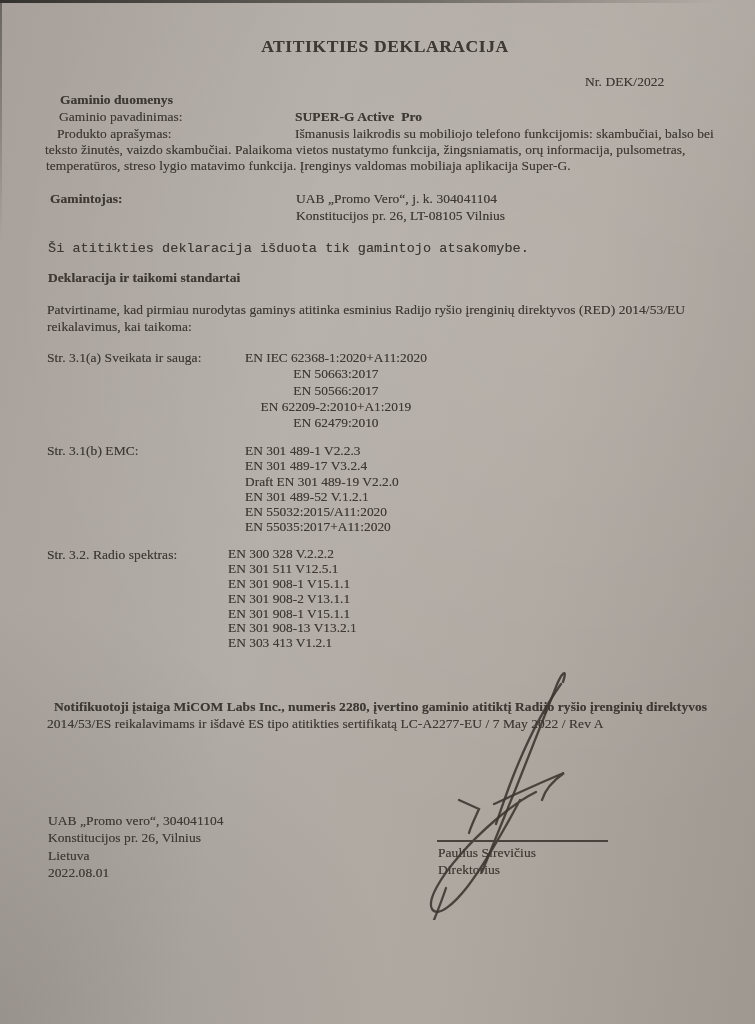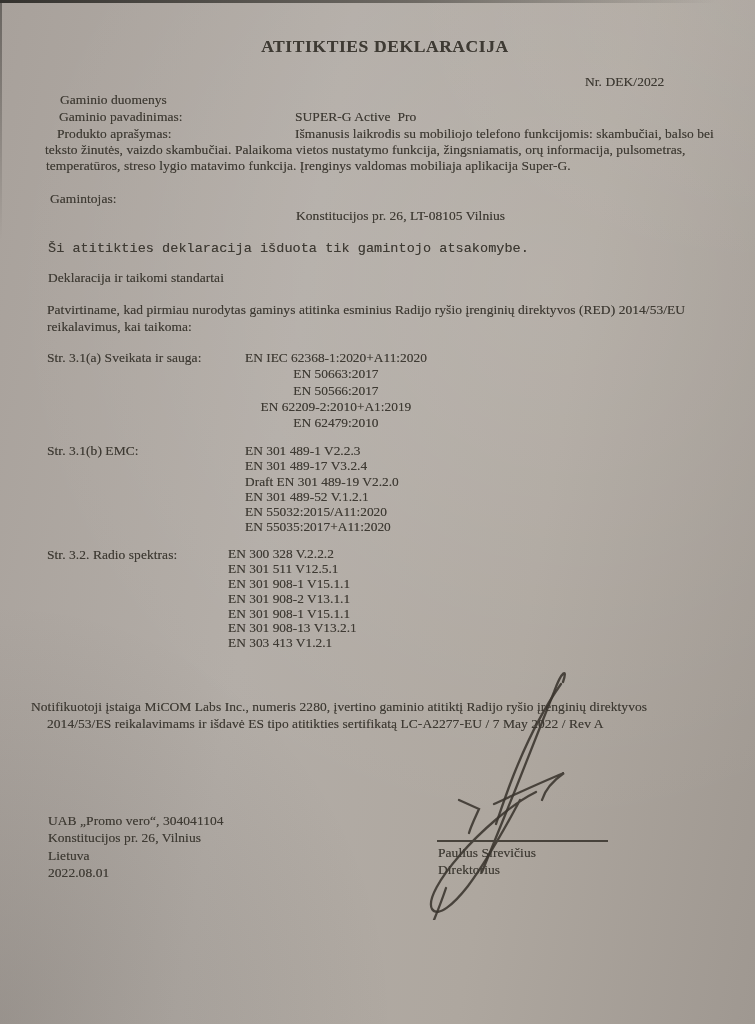--- a/index.html
+++ b/index.html
@@ -14,21 +14,21 @@
       radial-gradient(80% 45% at 100% 0%, rgba(255,255,255,0.06), rgba(0,0,0,0) 60%),
       linear-gradient(100deg, #a8a19b 0%, #b3ada7 38%, #aea79f 68%, #9f9891 100%);
     color:#3e3a33;
   }
   .top-edge{position:absolute;left:0;top:0;width:100%;height:3px;
     background:linear-gradient(90deg,#34322e 0%,#6e6a64 55%,rgba(110,106,100,0) 95%);}
   .left-edge{position:absolute;left:0;top:0;width:2px;height:240px;
     background:linear-gradient(180deg,rgba(52,50,46,.55),rgba(52,50,46,0));}
   .t{position:absolute;white-space:pre;font-size:13.5px;line-height:16px;
      text-shadow:0 0 .5px rgba(62,58,51,.55);letter-spacing:.05px;}
-  .b{font-weight:normal;}
+  .b{font-weight:bold;}
   .title{left:0;top:38px;width:770px;text-align:center;font-size:17.5px;
      font-weight:bold;letter-spacing:.6px;}
   .list{position:absolute;font-size:13.4px;text-shadow:0 0 .5px rgba(62,58,51,.55);}
   .listA .row{height:16.3px;line-height:16.3px;white-space:pre;}
   .listB .row{height:15.3px;line-height:15.3px;white-space:pre;}
   .listC .row{height:14.9px;line-height:14.9px;white-space:pre;}
   .sigline{position:absolute;left:437px;top:840px;width:171px;height:1.6px;
      background:#47423b;}
   .sig{position:absolute;left:424px;top:652px;width:152px;height:268px;}
   .sig path{fill:none;stroke:#3a342d;stroke-width:2.3;stroke-linecap:round;opacity:.88;}
@@ -46,20 +46,21 @@
   <div class="t b" style="left:60px;top:92px;">Gaminio duomenys</div>
   <div class="t" style="left:59px;top:109px;">Gaminio pavadinimas:</div>
   <div class="t b" style="left:295px;top:109px;">SUPER-G Active  Pro</div>
 
   <div class="t" style="left:57px;top:126px;">Produkto aprašymas:</div>
   <div class="t" style="left:295px;top:126px;">Išmanusis laikrodis su mobiliojo telefono funkcijomis: skambučiai, balso bei</div>
   <div class="t" style="left:45px;top:142px;">teksto žinutės, vaizdo skambučiai. Palaikoma vietos nustatymo funkcija, žingsniamatis, orų informacija, pulsometras,</div>
   <div class="t" style="left:46px;top:158px;">temperatūros, streso lygio matavimo funkcija. Įrenginys valdomas mobiliaja aplikacija Super-G.</div>
 
   <div class="t b" style="left:50px;top:191px;">Gamintojas:</div>
+  <div class="t" style="left:296px;top:191px;">UAB „Promo Vero“, j. k. 304041104</div>
   <div class="t" style="left:296px;top:208px;">Konstitucijos pr. 26, LT-08105 Vilnius</div>
 
   <div class="t" style="left:48px;top:241px;font-family:Liberation Mono, monospace;">Ši atitikties deklaracija išduota tik gamintojo atsakomybe.</div>
   <div class="t b" style="left:48px;top:270px;">Deklaracija ir taikomi standartai</div>
 
   <div class="t" style="left:47px;top:302px;">Patvirtiname, kad pirmiau nurodytas gaminys atitinka esminius Radijo ryšio įrenginių direktyvos (RED) 2014/53/EU</div>
   <div class="t" style="left:47px;top:319px;">reikalavimus, kai taikoma:</div>
 
   <div class="t" style="left:47px;top:350px;">Str. 3.1(a) Sveikata ir sauga:</div>
   <div class="list listA" style="left:245px;top:350px;text-align:center;">
@@ -84,21 +85,21 @@
   <div class="list listC" style="left:228px;top:547px;">
     <div class="row">EN 300 328 V.2.2.2</div>
     <div class="row">EN 301 511 V12.5.1</div>
     <div class="row">EN 301 908-1 V15.1.1</div>
     <div class="row">EN 301 908-2 V13.1.1</div>
     <div class="row">EN 301 908-1 V15.1.1</div>
     <div class="row">EN 301 908-13 V13.2.1</div>
     <div class="row">EN 303 413 V1.2.1</div>
   </div>
 
-  <div class="t" style="left:31px;top:699px;">Notifikuotoji įstaiga MiCOM Labs Inc., numeris 2280, įvertino gaminio atitiktį Radijo ryšio įrenginių direktyvos</div>
+  <div class="t" style="left:54px;top:699px;font-weight:bold;">Notifikuotoji įstaiga MiCOM Labs Inc., numeris 2280, įvertino gaminio atitiktį Radijo ryšio įrenginių direktyvos</div>
   <div class="t" style="left:47px;top:716px;">2014/53/ES reikalavimams ir išdavė ES tipo atitikties sertifikatą LC-A2277-EU / 7 May 2022 / Rev A</div>
 
   <div class="t" style="left:48px;top:813px;">UAB „Promo vero“, 304041104</div>
   <div class="t" style="left:48px;top:830px;">Konstitucijos pr. 26, Vilnius</div>
   <div class="t" style="left:48px;top:848px;">Lietuva</div>
   <div class="t" style="left:48px;top:865px;">2022.08.01</div>
 
   <svg class="sig" viewBox="0 0 152 268">
     <path d="M 139,30 C 144,16 138,18 130,40 C 116,76 102,110 92,136 C 80,166 68,196 58,220"></path>
     <path d="M 137,32 C 120,56 102,92 90,122 C 82,142 77,158 72,172"></path>

